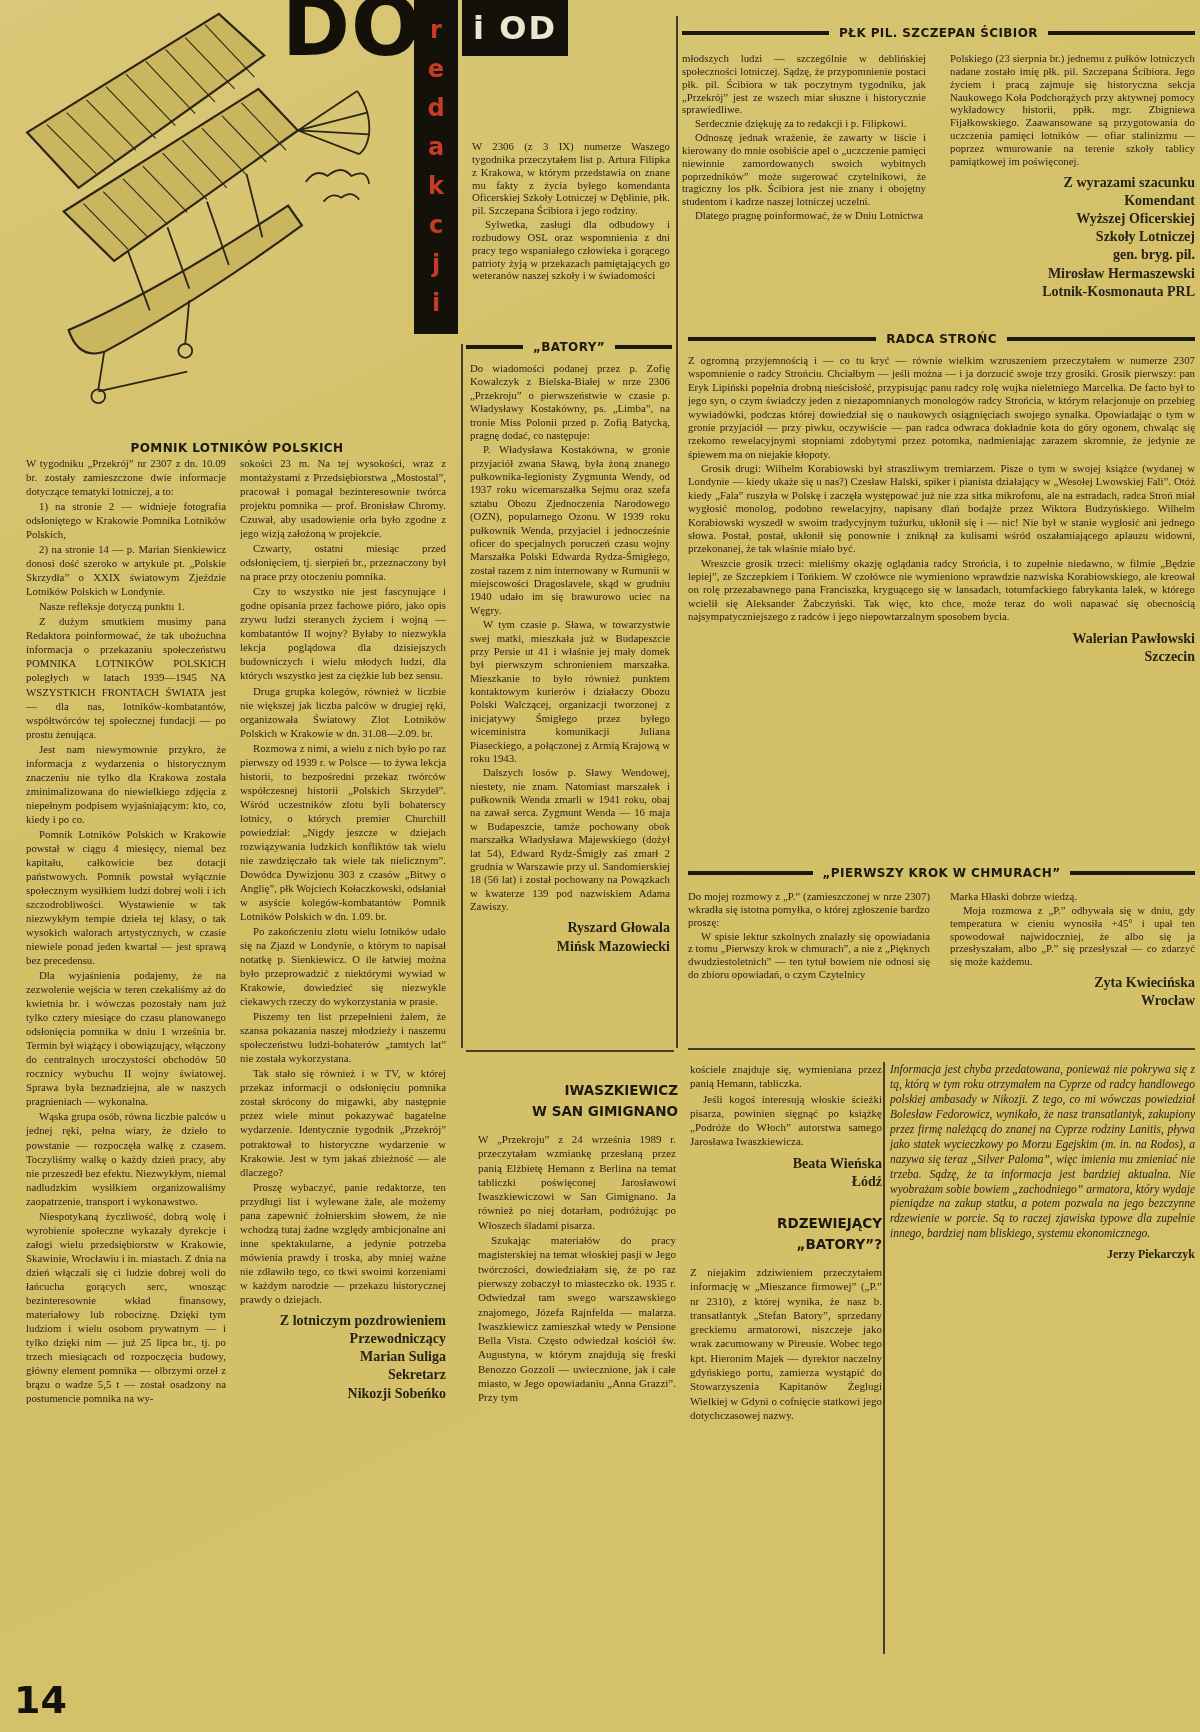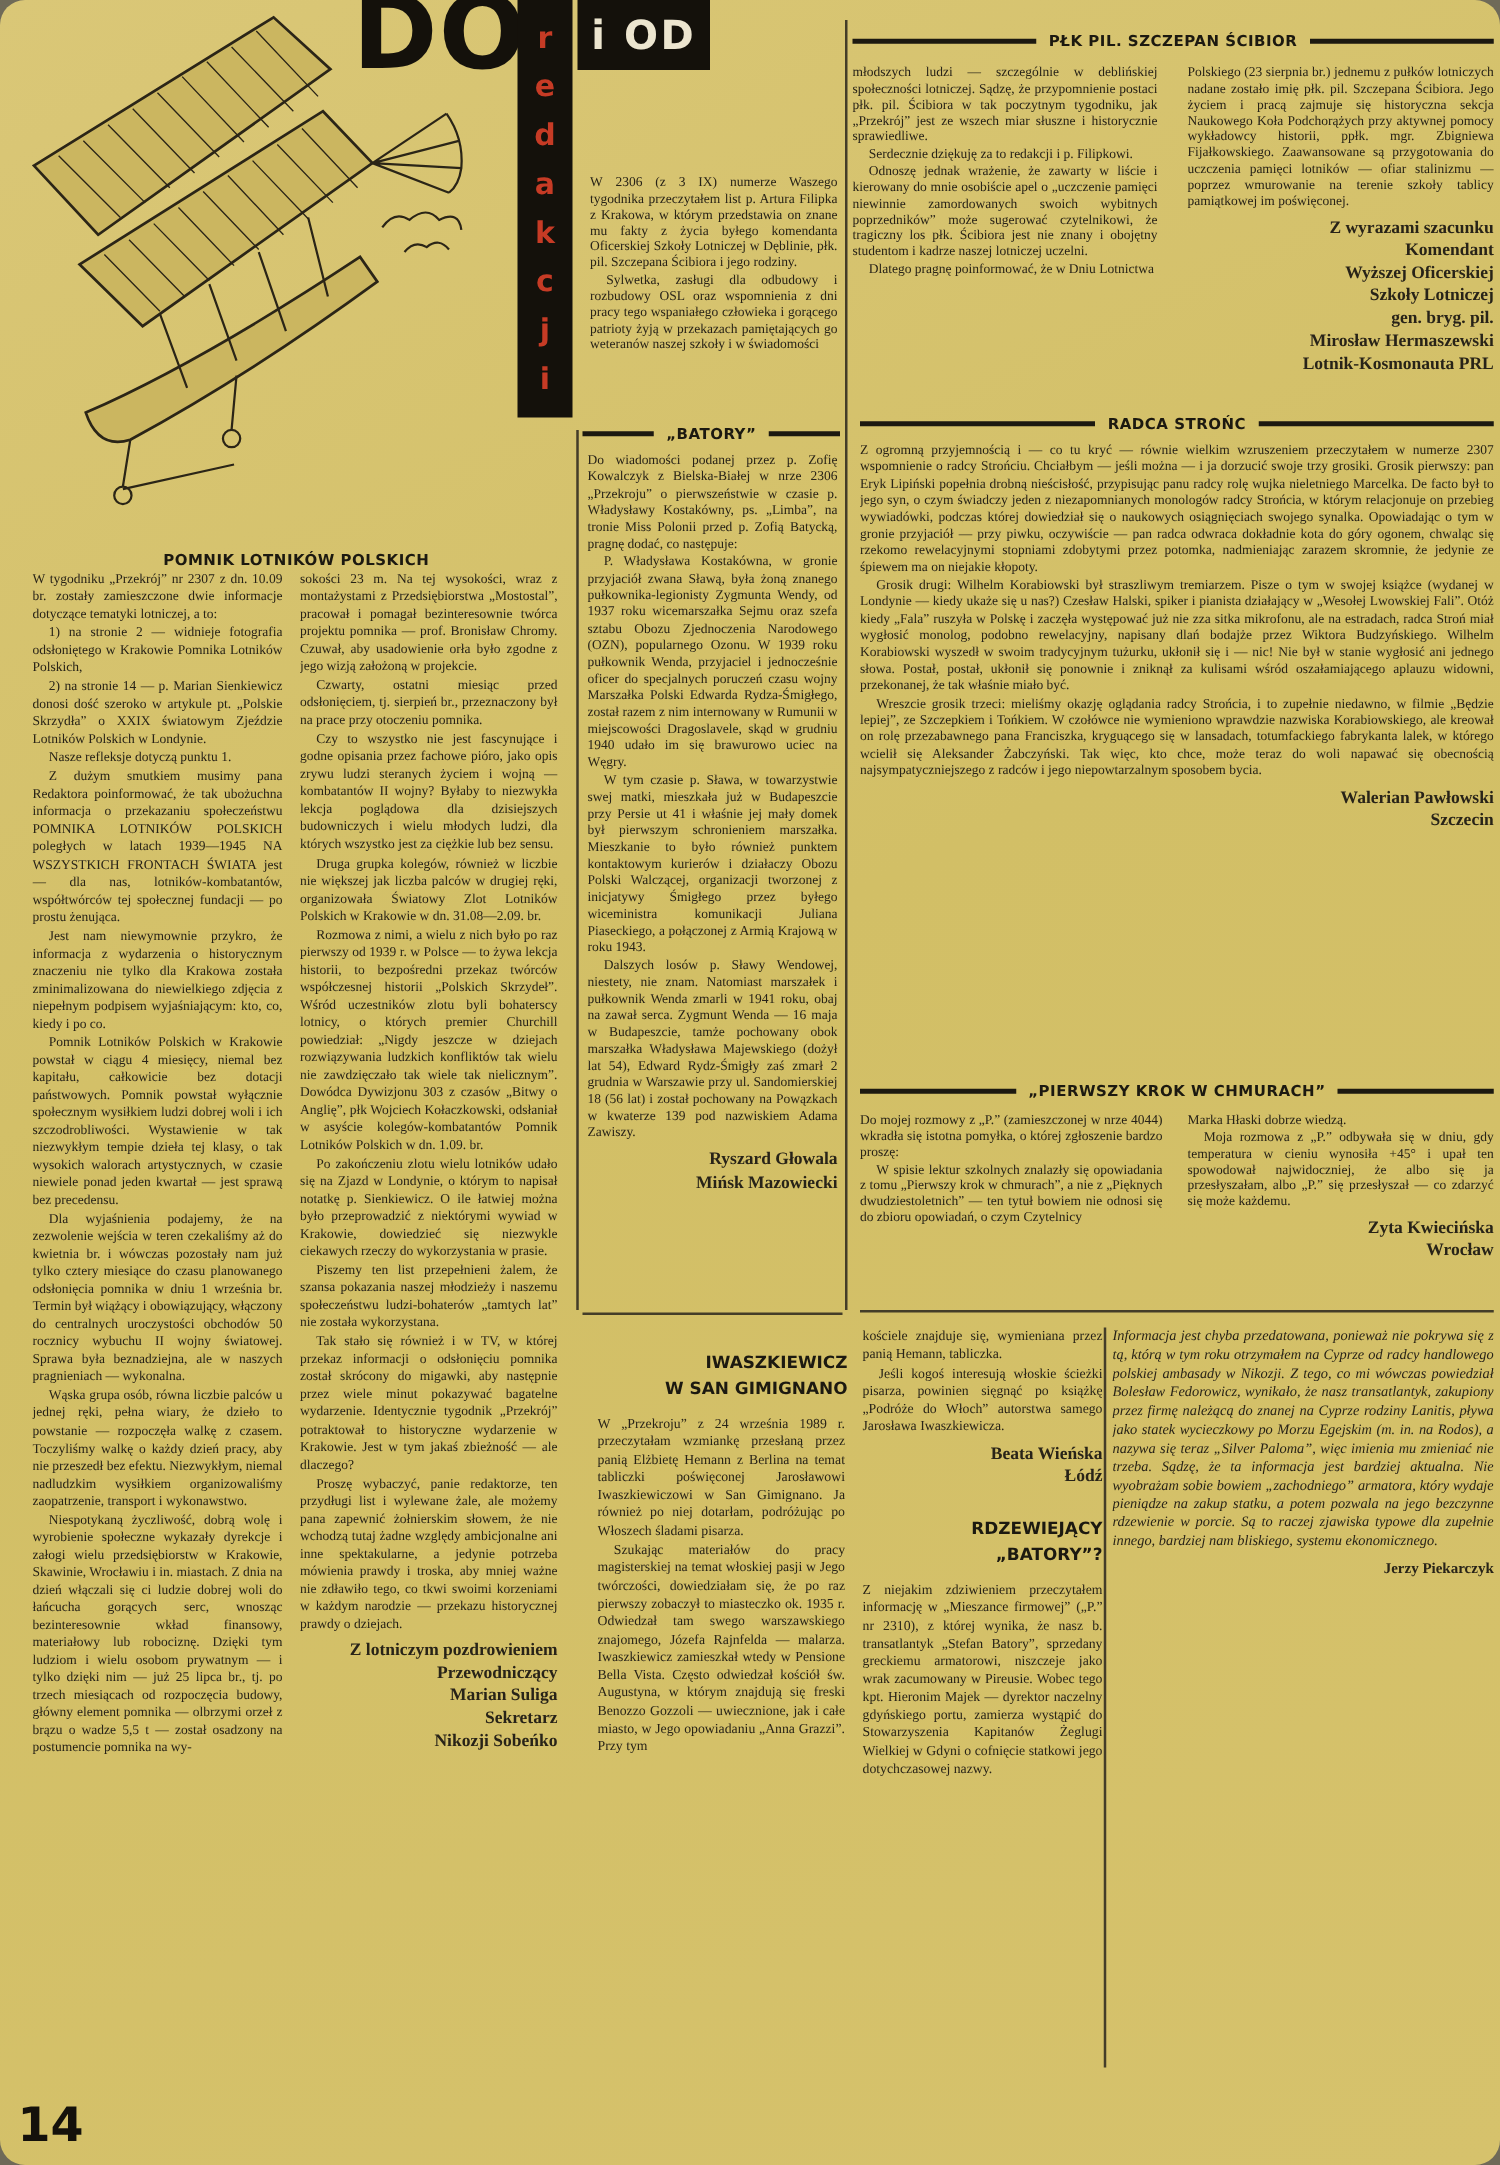--- a/index.html
+++ b/index.html
@@ -1,20 +1,20 @@
 <!DOCTYPE html>
 <html lang="pl"><head>
 <meta charset="utf-8">
 <style>
   * { box-sizing: border-box; }
   html,body { margin:0; padding:0; background:#6f6a58; }
   .page {
     position:relative; width:1200px; height:1732px; margin:0 auto;
     background:linear-gradient(155deg,#dac777 0%, #d2bf66 45%, #d6c26c 100%);
-    font-family:"Liberation Serif", serif; color:#282318; overflow:hidden;border-radius:20px;
+    font-family:"Liberation Serif", serif; color:#282318; overflow:hidden;
   }
   .abs { position:absolute; }
   .coltext { font-size:10.8px; line-height:1.19; text-align:justify; overflow:hidden; }
   .coltext p { margin:0 0 1px 0; text-indent:13px; }
   .coltext p:first-child { text-indent:0; }
   .lh-130 { line-height:1.3; }
   .lh-124 { line-height:1.24; }
   .sig { margin-top:5px; text-align:right; font-weight:bold; font-size:14px; line-height:1.3; }
   .sig p { margin:0; text-indent:0 !important; }
   .title-rule {
@@ -150,21 +150,21 @@
         <p>Mińsk Mazowiecki</p>
       </div>
   </div>
 
   <div class="abs title-rule" style="left:688px; top:866px; width:507px;">
     <span class="bar"></span>
     <span>„PIERWSZY KROK W CHMURACH”</span>
     <span class="bar"></span>
   </div>
   <div class="abs coltext" style="left:688px; top:890px; width:242px; height:168px;">
-      <p>Do mojej rozmowy z „P.” (zamieszczonej w nrze 4044) wkradła się istotna pomyłka, o której zgłoszenie bardzo proszę:</p>
+      <p>Do mojej rozmowy z „P.” (zamieszczonej w nrze 2307) wkradła się istotna pomyłka, o której zgłoszenie bardzo proszę:</p>
       <p>W spisie lektur szkolnych znalazły się opowiadania z tomu „Pierwszy krok w chmurach”, a nie z „Pięknych dwudziestoletnich” — ten tytuł bowiem nie odnosi się do zbioru opowiadań, o czym Czytelnicy</p>
     </div>
   <div class="abs" style="left:950px; top:890px; width:245px; height:168px;">
     <div class="coltext">
         <p>Marka Hłaski dobrze wiedzą.</p>
         <p>Moja rozmowa z „P.” odbywała się w dniu, gdy temperatura w cieniu wynosiła +45° i upał ten spowodował najwidoczniej, że albo się ja przesłyszałam, albo „P.” się przesłyszał — co zdarzyć się może każdemu.</p>
       </div>
     <div class="sig">
         <p>Zyta Kwiecińska</p>
         <p>Wrocław</p>

